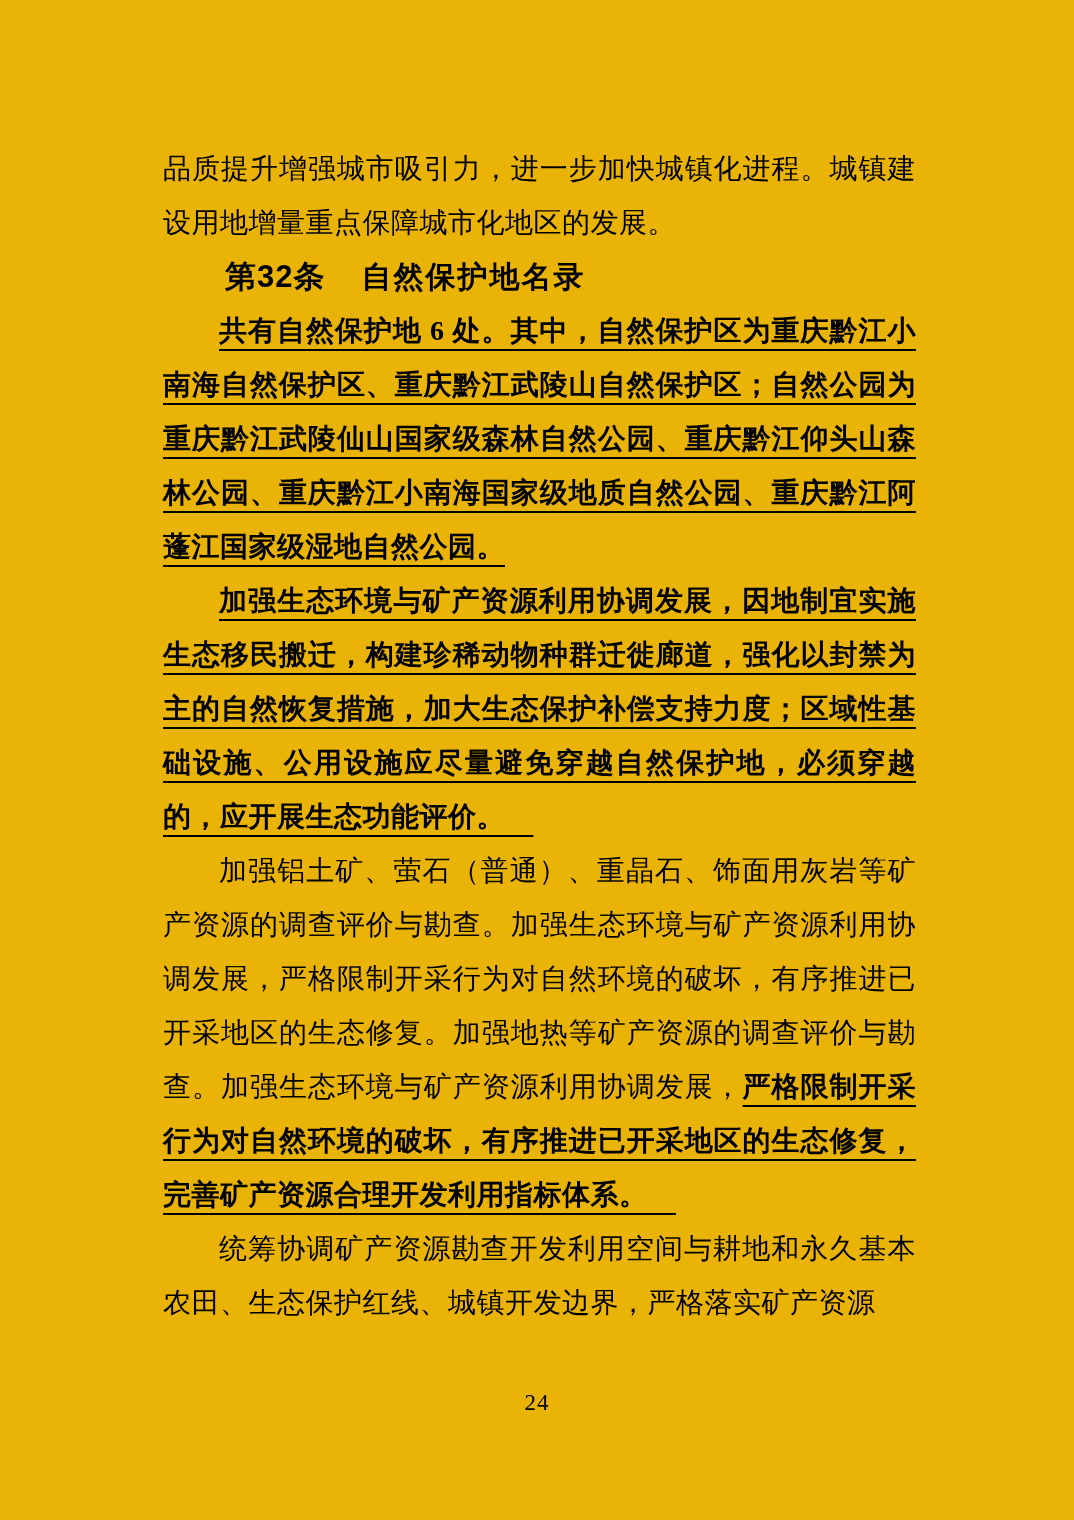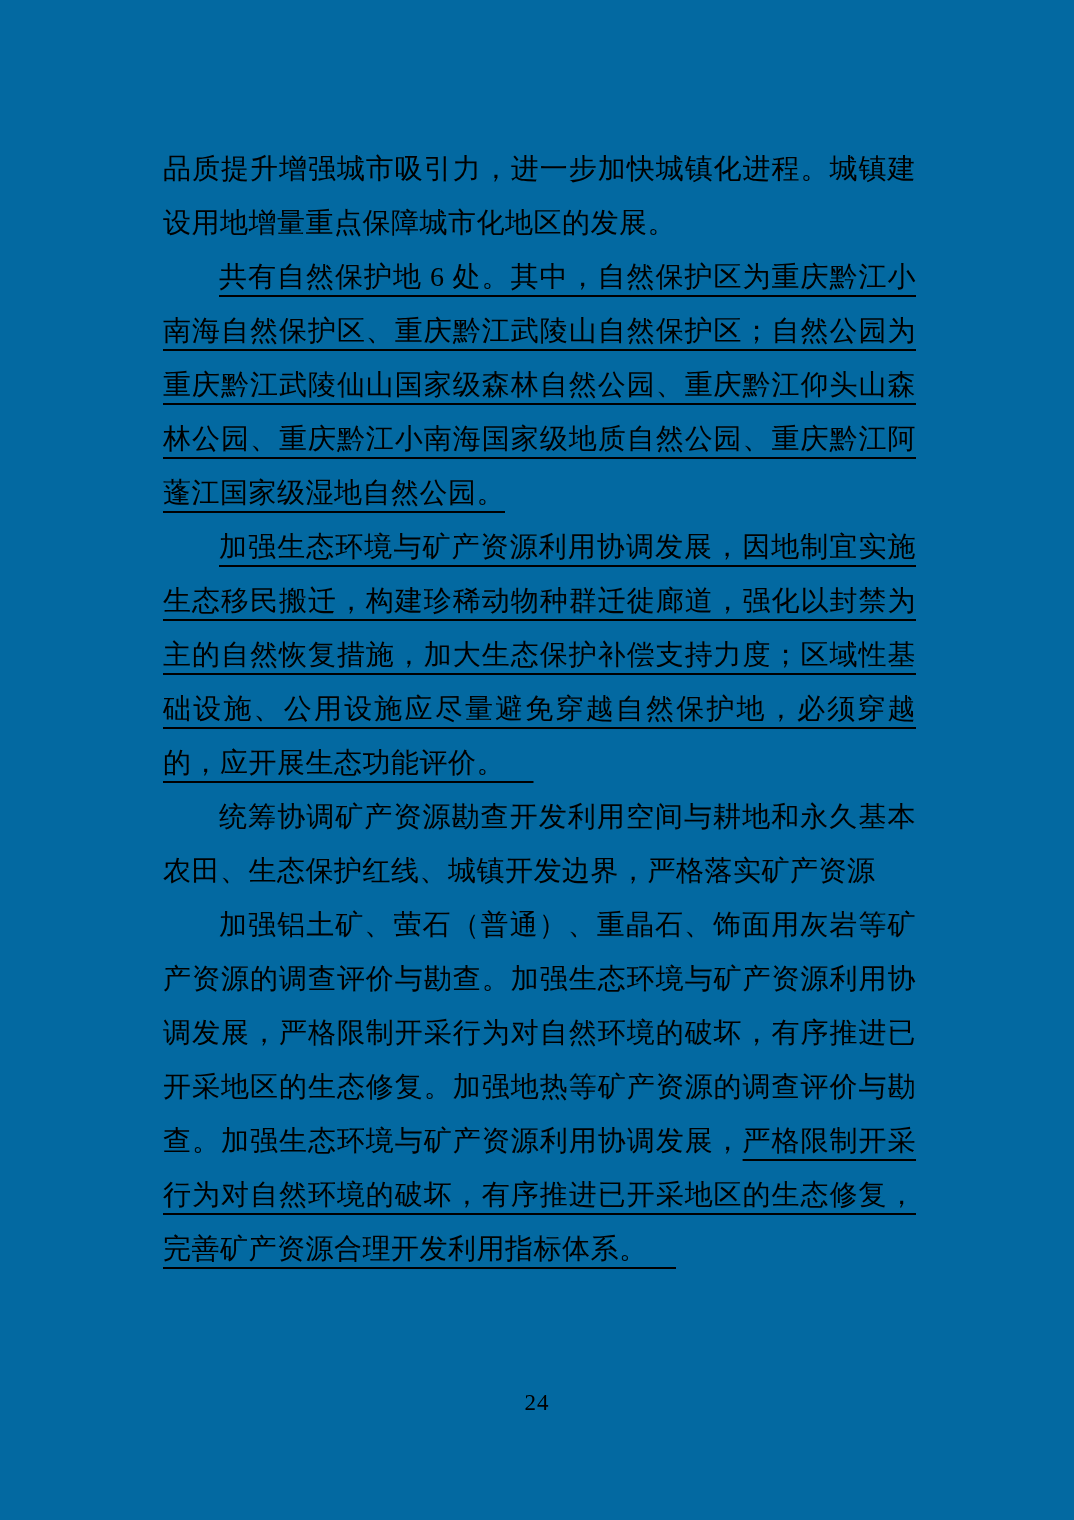--- a/index.html
+++ b/index.html
@@ -1,19 +1,19 @@
 <!DOCTYPE html>
 <html><head>
 <meta charset="utf-8">
 <style>
   html,body{margin:0;padding:0;background:#ffffff;}
   .page{
     position:relative;
     width:1074px;height:1520px;
-    background:#0369a1;
+    background:#eab308;
     color:#000000;
     font-family:"Liberation Serif","DejaVu Serif",serif;
     overflow:hidden;
   }
   .content{
     position:absolute;
     left:163px;top:142px;
     width:753px;
   }
   .para{
@@ -22,20 +22,21 @@
     line-height:54px;
     letter-spacing:0.5px;
     text-align:justify;
     text-indent:2em;
   }
   .para.no-indent{text-indent:0;}
   .para .u{
     text-decoration:underline;
     text-underline-offset:9px;
     text-decoration-thickness:1.5px;
+    font-weight:bold;
   }
   .heading{
     margin:0;
     line-height:54px;
     text-indent:2em;
     font-size:31px;
   }
   .h-num{
     font-family:"Liberation Sans","DejaVu Sans",sans-serif;
     font-weight:bold;
@@ -55,19 +56,20 @@
     font-size:23px;
     letter-spacing:1px;
   }
 </style>
 </head>
 <body>
 
 <div class="page">
   <div class="content">
       <p class="para no-indent"><span class="">品质提升增强城市吸引力，进一步加快城镇化进程。城镇建设用地增量重点保障城市化地区的发展。</span></p>
+      <p class="heading"><span class="h-num">第32条</span><span class="h-title">自然保护地名录</span></p>
       <p class="para"><span class="u">共有自然保护地 6 处。其中，自然保护区为重庆黔江小南海自然保护区、重庆黔江武陵山自然保护区；自然公园为重庆黔江武陵仙山国家级森林自然公园、重庆黔江仰头山森林公园、重庆黔江小南海国家级地质自然公园、重庆黔江阿蓬江国家级湿地自然公园。</span></p>
       <p class="para"><span class="u">加强生态环境与矿产资源利用协调发展，因地制宜实施生态移民搬迁，构建珍稀动物种群迁徙廊道，强化以封禁为主的自然恢复措施，加大生态保护补偿支持力度；区域性基础设施、公用设施应尽量避免穿越自然保护地，必须穿越的，应开展生态功能评价。　</span></p>
+      <p class="para"><span class="">加强铝土矿、萤石（普通）、重晶石、饰面用灰岩等矿产资源的调查评价与勘查。加强生态环境与矿产资源利用协调发展，严格限制开采行为对自然环境的破坏，有序推进已开采地区的生态修复。加强地热等矿产资源的调查评价与勘查。加强生态环境与矿产资源利用协调发展，</span><span class="u">严格限制开采行为对自然环境的破坏，有序推进已开采地区的生态修复，完善矿产资源合理开发利用指标体系。　</span></p>
       <p class="para"><span class="">统筹协调矿产资源勘查开发利用空间与耕地和永久基本农田、生态保护红线、城镇开发边界，严格落实矿产资源</span></p>
-      <p class="para"><span class="">加强铝土矿、萤石（普通）、重晶石、饰面用灰岩等矿产资源的调查评价与勘查。加强生态环境与矿产资源利用协调发展，严格限制开采行为对自然环境的破坏，有序推进已开采地区的生态修复。加强地热等矿产资源的调查评价与勘查。加强生态环境与矿产资源利用协调发展，</span><span class="u">严格限制开采行为对自然环境的破坏，有序推进已开采地区的生态修复，完善矿产资源合理开发利用指标体系。　</span></p>
     </div>
   <div class="page-number">24</div>
 </div>
 
 </body></html>

